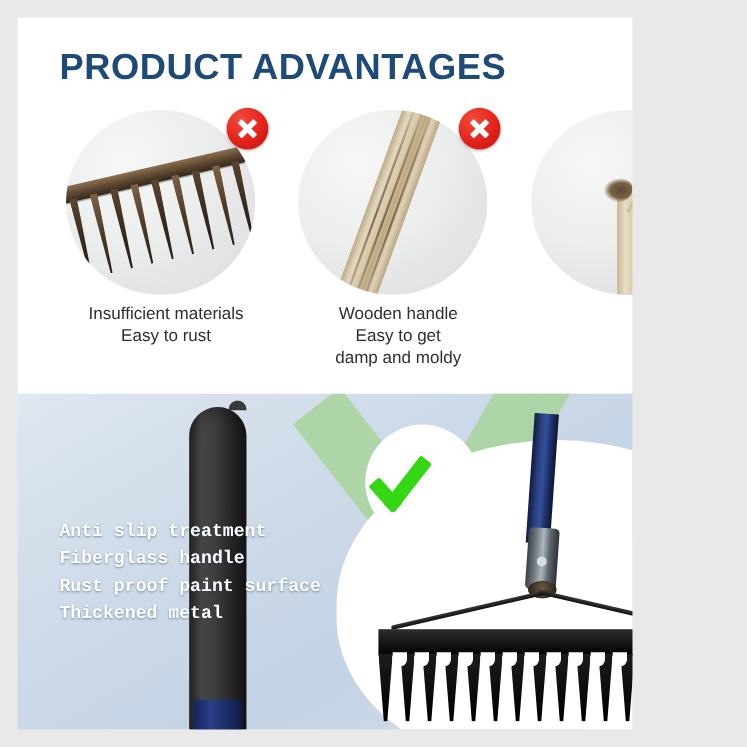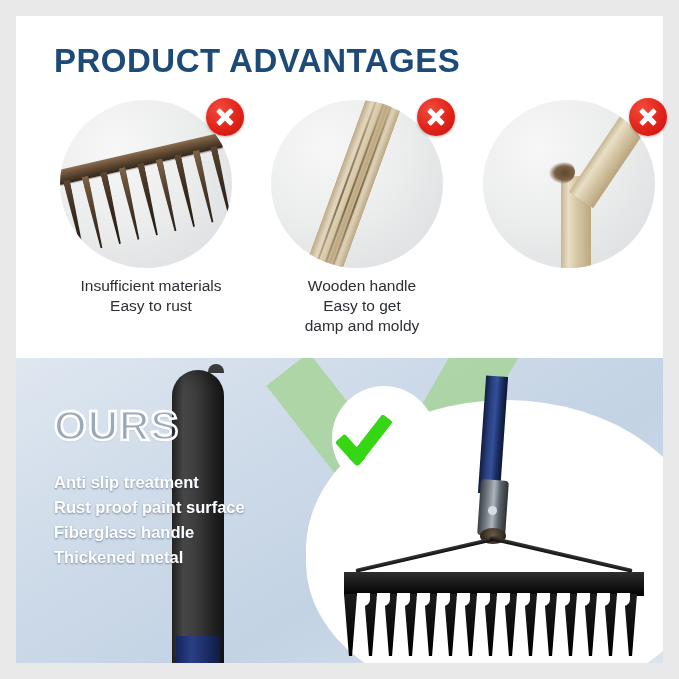--- a/index.html
+++ b/index.html
@@ -2,21 +2,21 @@
 <html><head>
 <meta charset="utf-8">
 <style>
   html,body{margin:0;padding:0;}
   body{
     width:679px;height:679px;
     background:#e9e9e9;
     font-family:"Liberation Sans", sans-serif;
     overflow:hidden;
   }
-  .canvas{position:relative;width:679px;height:679px;overflow:hidden;}
+  .canvas{position:relative;width:575px;height:679px;overflow:hidden;}
 
   
   .top-panel{
     position:absolute;left:16px;top:16px;width:647px;height:342px;
     background:#ffffff;
   }
   .page-title{
     position:absolute;left:38px;top:26px;
     font-size:33px;font-weight:bold;letter-spacing:.5px;
     color:#1d4a77;white-space:nowrap;
@@ -184,20 +184,21 @@
     position:absolute;left:38px;top:44px;
     font-size:42px;font-weight:bold;letter-spacing:1px;
     color:transparent;
     -webkit-text-stroke:2.6px #ffffff;
     text-shadow:0 1px 2px rgba(40,60,90,.35);
   }
   .features{
     position:absolute;left:38px;top:112px;width:250px;
     color:#ffffff;font-size:16.5px;font-weight:bold;line-height:25px;
     text-shadow:0 1px 2px rgba(30,50,80,.5);
+    font-family:Liberation Mono, monospace;
   }
   .features div{white-space:nowrap;}
 </style>
 </head>
 <body>
 
 <div class="canvas">
 
   <div class="top-panel">
 
@@ -314,22 +315,21 @@
         <div class="gapcap" style="left:153px;"></div>
         <div class="gapcap" style="left:173px;"></div>
         <div class="gapcap" style="left:193px;"></div>
         <div class="gapcap" style="left:213px;"></div>
         <div class="gapcap" style="left:233px;"></div>
         <div class="gapcap" style="left:253px;"></div>
         <div class="gapcap" style="left:273px;"></div>
       </div>
     </div>
 
-    <div class="ours">OURS</div>
     <div class="features">
       <div>Anti slip treatment</div>
+      <div>Fiberglass handle</div>
       <div>Rust proof paint surface</div>
-      <div>Fiberglass handle</div>
       <div>Thickened metal</div>
     </div>
 
   </div>
 </div>
 
 </body></html>

